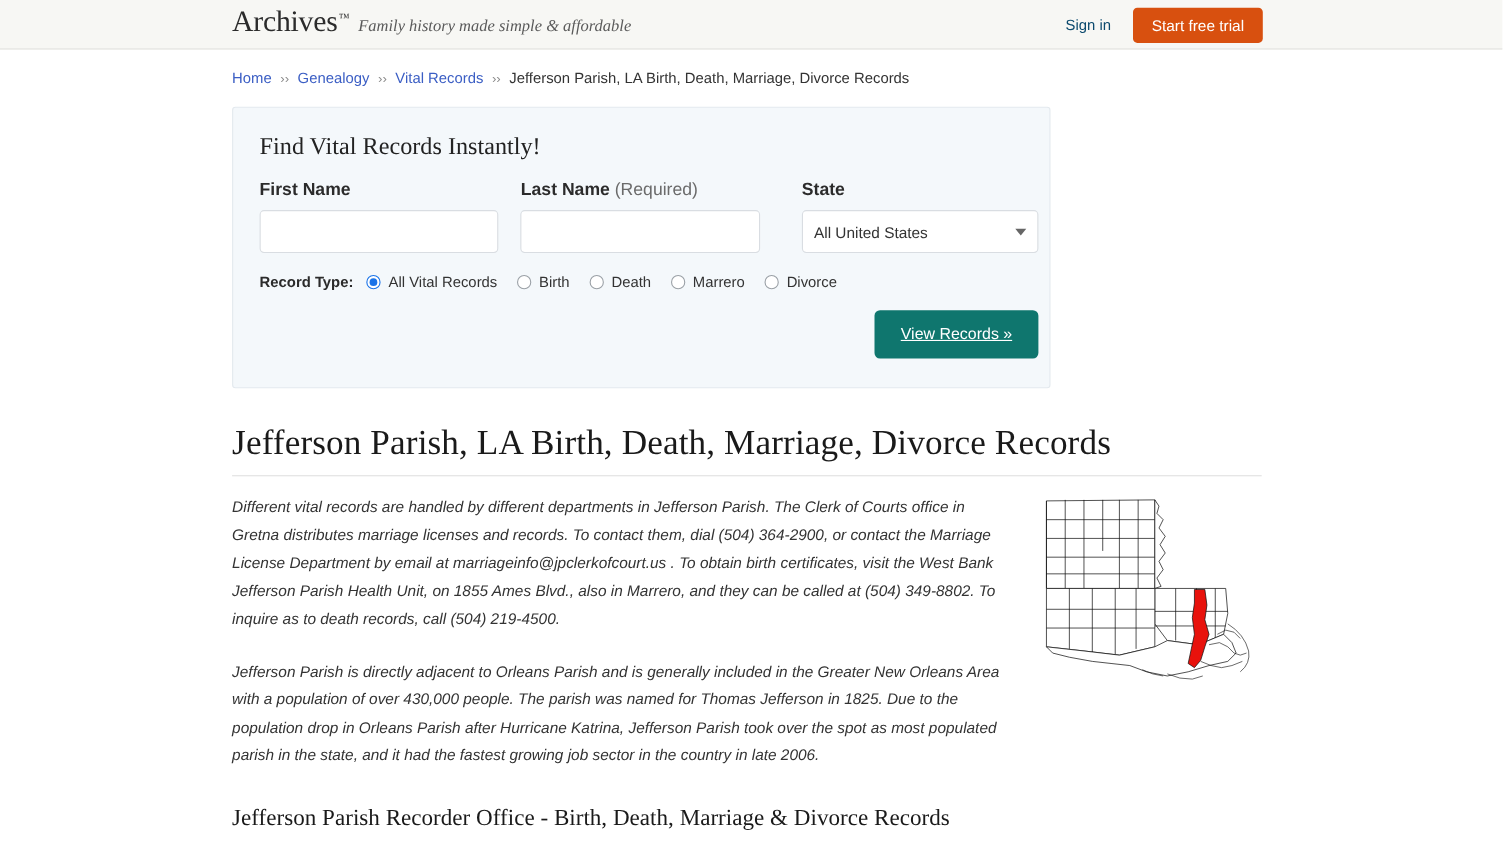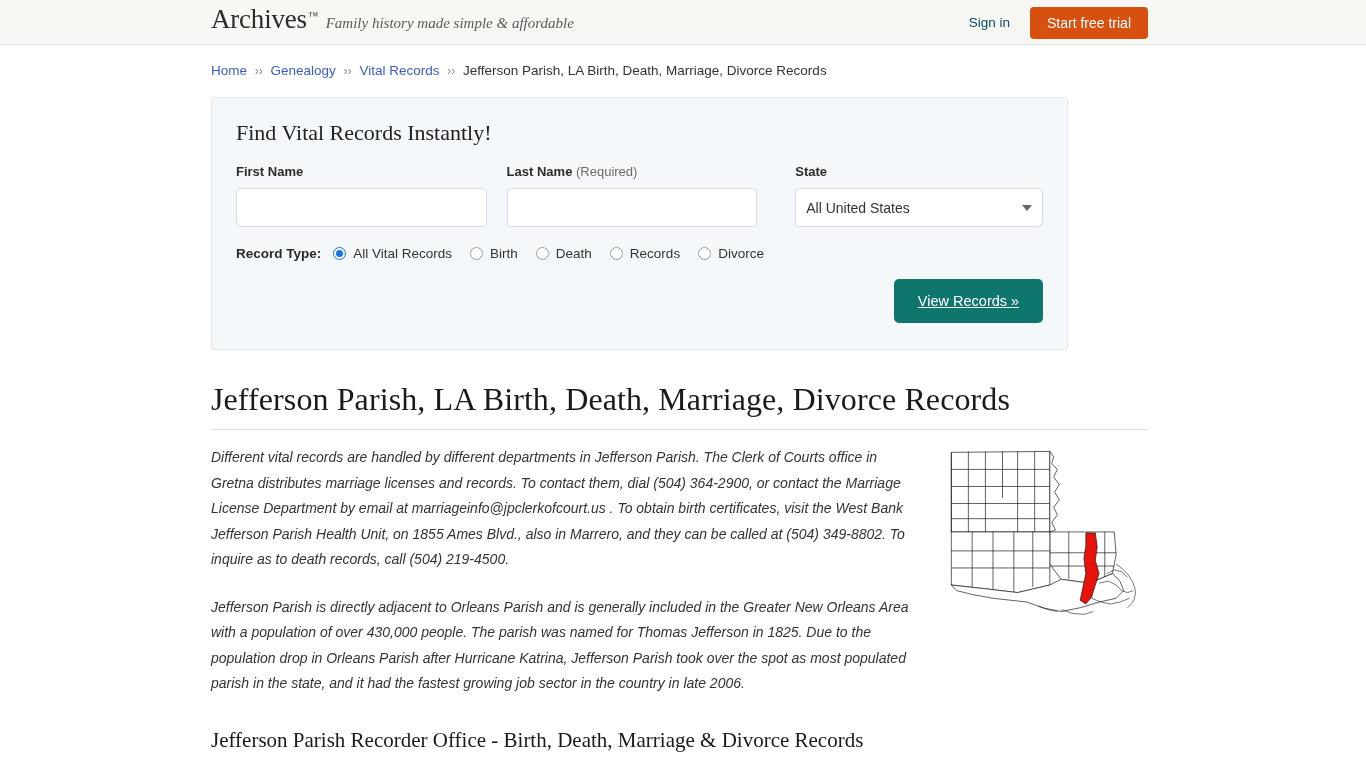--- a/index.html
+++ b/index.html
@@ -110,41 +110,41 @@
   .crumb-sep {
     color: #8a8a8a;
     margin: 0 4px;
     font-size: 12px;
   }
   .crumb-current { color: #333333; }
 
   
   .search-panel {
     margin-top: 19px;
-    width: 857px;
+    width: 744px;
     background: #f4f8fb;
     border: 1px solid #e3e9ee;
     border-radius: 3px;
-    padding: 22px 24px 26px 24px;
+    padding: 22px 10px 26px 24px;
   }
   .panel-title {
     font-family: "Liberation Serif", serif;
     font-size: 22px;
     color: #222222;
     margin: 0 0 18px 0;
     font-weight: 400;
   }
   .fields-row {
     display: flex;
     gap: 20px;
   }
   .field-col { width: 265px; }
   .field-col.state-col { width: 262px; margin-left: 18px; }
   .field-label {
-    font-size: 13px;
+    font-size: 16px;
     font-weight: bold;
     color: #2b2b2b;
     display: block;
     margin-bottom: 9px;
   }
   .field-label .req {
     font-weight: normal;
     color: #6b6b6b;
   }
   .text-input {
@@ -367,21 +367,21 @@
           <span class="radio-text">Birth</span>
         </label>
 
         <label class="radio-item">
           <span class="radio-dot"></span>
           <span class="radio-text">Death</span>
         </label>
 
         <label class="radio-item">
           <span class="radio-dot"></span>
-          <span class="radio-text">Records</span>
+          <span class="radio-text">Marrero</span>
         </label>
 
         <label class="radio-item">
           <span class="radio-dot"></span>
           <span class="radio-text">Divorce</span>
         </label>
       </div>
 
       <div class="submit-row">
         <button class="view-records-btn">View Records »</button>

